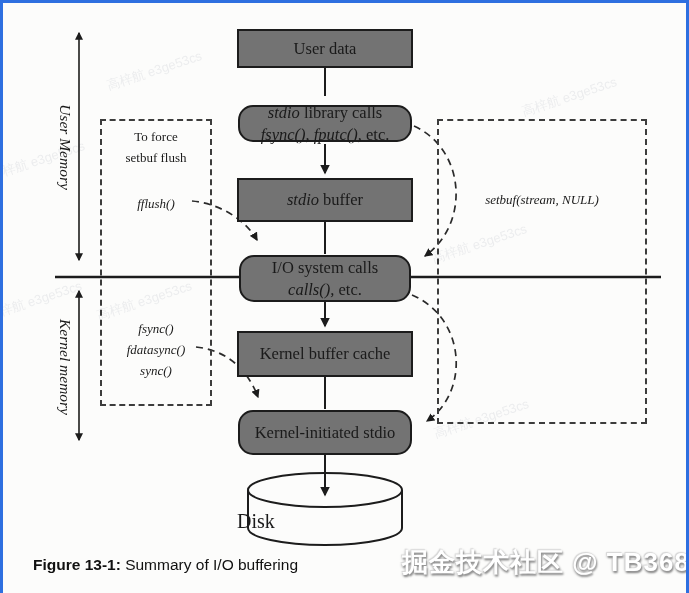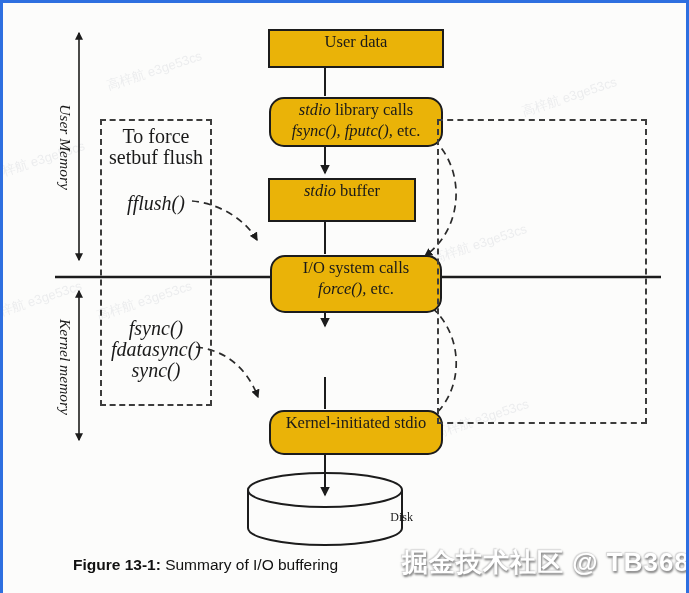--- a/index.html
+++ b/index.html
@@ -3,39 +3,39 @@
 <meta charset="utf-8">
 <style>
   html,body{margin:0;padding:0;background:#e9e9e9;}
   .stage{
     position:relative;width:689px;height:593px;overflow:hidden;
     background:#fcfcfb;font-family:"Liberation Serif",serif;color:#1a1a1a;
   }
   .frame{position:absolute;inset:0;border:3px solid #2e6fe0;border-bottom:none;pointer-events:none;z-index:6;}
   svg.lines{position:absolute;left:0;top:0;z-index:1;}
   .box{
-    position:absolute;z-index:2;background:#eab308;border:2px solid #1c1c1c;
-    display:flex;flex-direction:column;justify-content:flex-start;align-items:center;
-    font-size:16.5px;line-height:1.28;text-align:center;box-sizing:border-box;margin-left:31px;
+    position:absolute;z-index:2;background:#737373;border:2px solid #1c1c1c;
+    display:flex;flex-direction:column;justify-content:center;align-items:center;
+    font-size:16.5px;line-height:1.28;text-align:center;box-sizing:border-box;
   }
   .round{border-radius:15px;}
   .box i, .note i, .fn{font-style:italic;}
   .note{
     position:absolute;z-index:2;border:2px dashed #3c3c3c;box-sizing:border-box;
-    font-size:20px;text-align:center;
+    font-size:13px;text-align:center;
   }
   .note > div{position:absolute;left:0;right:0;text-align:center;line-height:21px;}
   .sidelabel{
     position:absolute;z-index:2;font-style:italic;font-size:15.5px;
     text-align:center;white-space:nowrap;transform:rotate(90deg);transform-origin:center;
   }
-  .disklabel{position:absolute;z-index:2;font-size:12px;text-align:right;}
+  .disklabel{position:absolute;z-index:2;font-size:20px;text-align:left;}
   .caption{
     position:absolute;left:33px;top:556px;z-index:3;
-    font-family:"Liberation Sans",sans-serif;font-size:15.5px;color:#111;margin-left:40px;
+    font-family:"Liberation Sans",sans-serif;font-size:15.5px;color:#111;
   }
   .caption b{font-weight:700;}
   .wm-diag{
     position:absolute;z-index:0;font-family:"Liberation Sans",sans-serif;
     font-size:13px;color:#9aa0ae;opacity:.16;transform:rotate(-18deg);white-space:nowrap;
   }
   .wm-site{
     position:absolute;left:402px;top:545px;width:280px;z-index:5;
     font-family:"Liberation Sans",sans-serif;font-weight:700;font-size:26px;
     letter-spacing:1px;color:#ffffff;white-space:nowrap;
@@ -83,52 +83,56 @@
     <path d="M412,295 C466,318 470,392 427,421" fill="none" stroke="#2a2a2a" stroke-width="1.7" stroke-dasharray="7 5" marker-end="url(#ah)"></path>
   </svg>
 
   <div class="sidelabel" style="left:16px;top:137px;width:96px;height:20px">User Memory</div>
   <div class="sidelabel" style="left:9px;top:357px;width:110px;height:20px">Kernel memory</div>
 
   <div class="box" style="left:237px;top:29px;width:176px;height:39px">
     <div>User data</div>
   </div>
 
-  <div class="box round" style="left:238px;top:97px;width:174px;height:50px">
+  <div class="box round" style="left:238px;top:105px;width:174px;height:37px">
     <div><i>stdio</i><span> library calls</span></div>
     <div><i>fsync(), fputc(),</i><span> etc.</span></div>
   </div>
 
-  <div class="box" style="left:237px;top:178px;width:148px;height:44px">
+  <div class="box" style="left:237px;top:178px;width:176px;height:44px">
     <div><i>stdio</i><span> buffer</span></div>
   </div>
 
-  <div class="box round" style="left:239px;top:255px;width:172px;height:58px">
+  <div class="box round" style="left:239px;top:255px;width:172px;height:47px">
     <div>I/O system calls</div>
-    <div><i>force(),</i><span> etc.</span></div>
+    <div><i>calls(),</i><span> etc.</span></div>
   </div>
 
+  <div class="box" style="left:237px;top:331px;width:176px;height:46px">
+    <div>Kernel buffer cache</div>
+  </div>
 
   <div class="box round" style="left:238px;top:410px;width:174px;height:45px">
     <div>Kernel-initiated stdio</div>
   </div>
 
   <div class="disklabel" style="left:237px;top:510px;width:176px">Disk</div>
 
   <div class="note" style="left:100px;top:119px;width:112px;height:287px">
     <div style="top:5px">
       <span>To force</span><br><span>setbuf flush</span>
     </div>
     <div class="fn" style="top:72px">fflush()</div>
     <div class="fn" style="top:197px">
       <span>fsync()</span><br><span>fdatasync()</span><br><span>sync()</span>
     </div>
   </div>
 
   <div class="note" style="left:437px;top:119px;width:210px;height:305px">
+    <div class="fn" style="top:68px">setbuf(stream, NULL)</div>
     <div class="fn" style="top:224px">
       <br>
     </div>
   </div>
 
   <div class="caption">
     <b>Figure 13-1:</b><span> Summary of I/O buffering</span>
   </div>
 
   <div class="wm-site">掘金技术社区 @ TB368</div>

